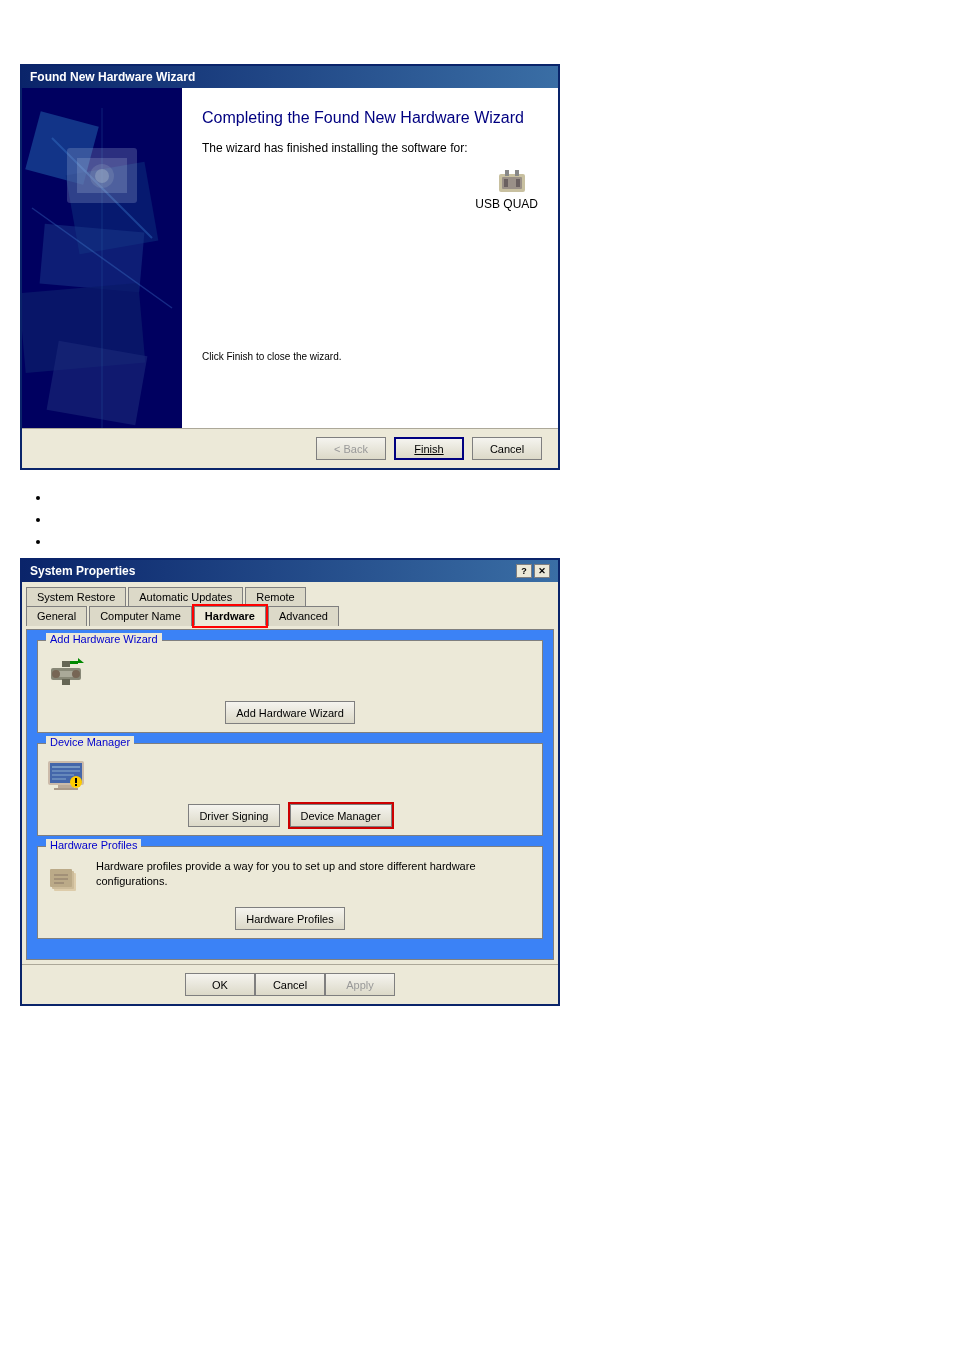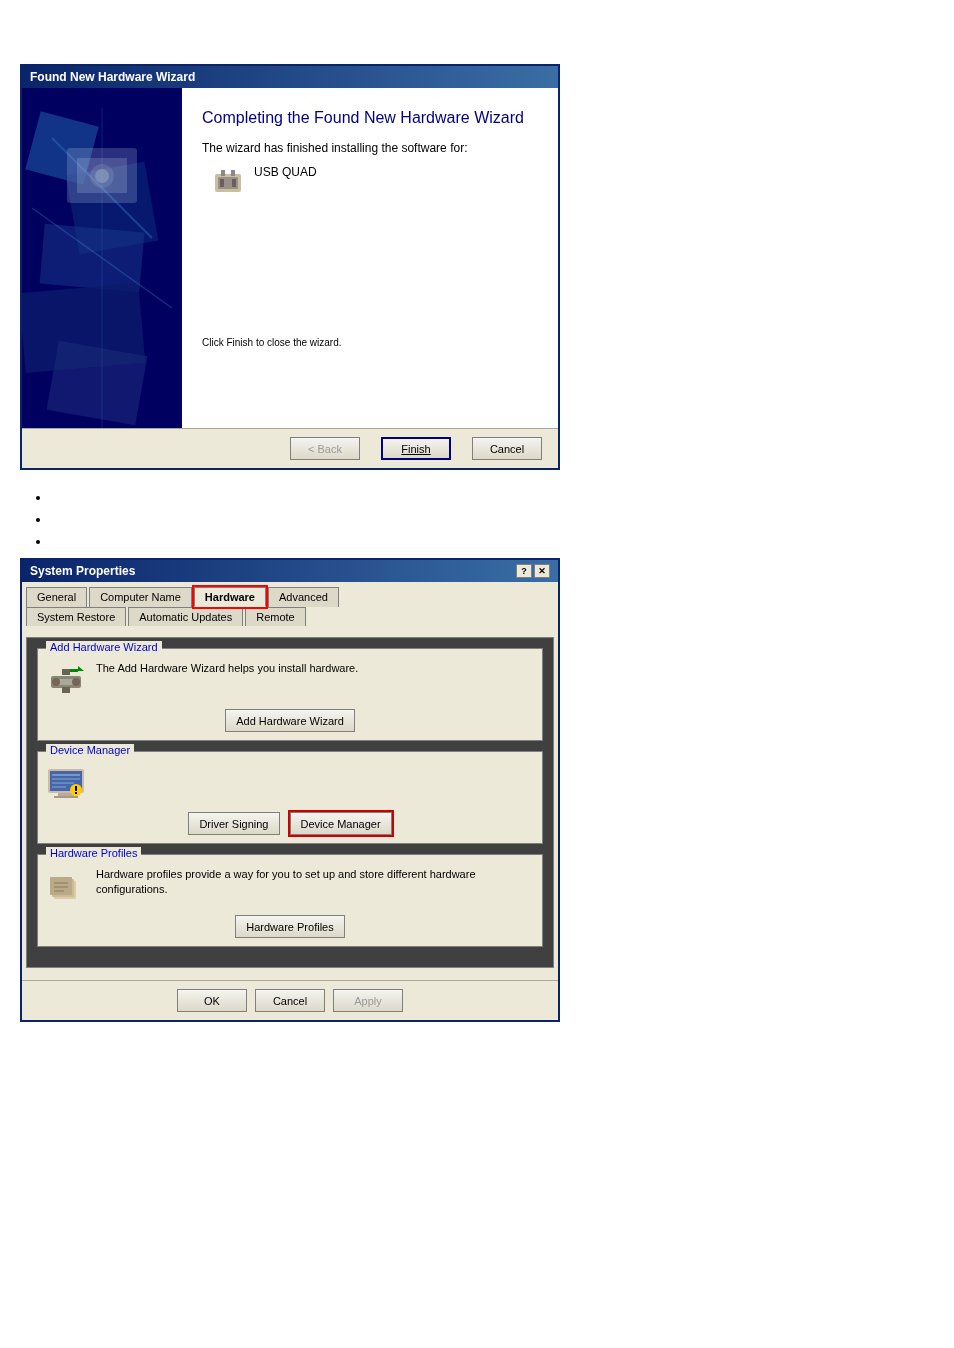--- a/index.html
+++ b/index.html
@@ -59,23 +59,24 @@
       margin-bottom: 12px;
       line-height: 1.3;
     }
     .wizard-desc {
       font-size: 12px;
       margin-bottom: 10px;
       color: #000000;
     }
     .wizard-device-row {
       display: flex;
-      align-items: flex-start;
+      align-items: flex-end;
       margin-bottom: 10px;
       padding-left: 10px;
+      flex-direction: column;
     }
     .usb-icon {
       width: 32px;
       height: 32px;
       margin-right: 10px;
       display: flex;
       align-items: center;
       justify-content: center;
     }
     .wizard-finish-text {
@@ -83,21 +84,21 @@
       color: #000000;
       margin-top: 140px;
       margin-bottom: 8px;
     }
     .wizard-footer {
       background: #ece9d8;
       border-top: 1px solid #aca899;
       padding: 8px 16px;
       display: flex;
       justify-content: flex-end;
-      gap: 21px;
+      gap: 8px;
     }
     .btn {
       min-width: 70px;
       height: 23px;
       border: 1px solid #7f7f7f;
       background: linear-gradient(to bottom, #f5f4ef, #dcd9c8);
       font-size: 11px;
       font-family: Tahoma, Arial, sans-serif;
       cursor: pointer;
       padding: 2px 10px;
@@ -187,24 +188,24 @@
       position: relative;
       top: 1px;
     }
     .tab.active {
       background: #ece9d8;
       font-weight: bold;
       border-bottom: 1px solid #ece9d8;
       z-index: 1;
     }
     .tab-content {
-      background: #404040;
+      background: #3b82f6;
       border: 1px solid #7f7f7f;
       padding: 10px;
-      margin: 12px 4px;
+      margin: 4px 4px;
     }
 
     
     .group-box {
       border: 1px solid #7f7f7f;
       padding: 8px;
       margin-bottom: 10px;
       position: relative;
       background: #ece9d8;
     }
@@ -242,21 +243,21 @@
       gap: 10px;
       margin-top: 8px;
     }
 
     .sysprop-footer {
       background: #ece9d8;
       border-top: 1px solid #aca899;
       padding: 8px 16px;
       display: flex;
       justify-content: center;
-      gap: 8px;
+      gap: 0;
     }
 
     
     .tab-highlighted {
       outline: 2px solid red;
     }
 
     
     .btn-highlighted {
       outline: 2px solid red;
@@ -329,29 +330,29 @@
   <div class="sysprop-titlebar">
     <span>System Properties</span>
     <div class="titlebar-buttons">
       <div class="titlebar-help">?</div>
       <div class="titlebar-btn">✕</div>
     </div>
   </div>
 
   <div class="tab-bar">
     <div class="tab-row">
+      <div class="tab">System Restore</div>
+      <div class="tab">Automatic Updates</div>
+      <div class="tab">Remote</div>
+    </div>
+    <div class="tab-row">
       <div class="tab">General</div>
       <div class="tab">Computer Name</div>
       <div class="tab active tab-highlighted" style="position:relative;">Hardware</div>
       <div class="tab">Advanced</div>
-    </div>
-    <div class="tab-row">
-      <div class="tab">System Restore</div>
-      <div class="tab">Automatic Updates</div>
-      <div class="tab">Remote</div>
     </div>
   </div>
 
   <div class="tab-content">
 
     <div class="group-box">
       <span class="group-label">Add Hardware Wizard</span>
       <div class="group-content">
 
         <div class="group-icon">
@@ -361,21 +362,20 @@
             <rect x="8" y="18" width="24" height="6" fill="#aaa999" rx="1"></rect>
             <circle cx="10" cy="21" r="4" fill="#776655"></circle>
             <circle cx="30" cy="21" r="4" fill="#776655"></circle>
             <rect x="16" y="8" width="8" height="6" fill="#666655"></rect>
             <rect x="16" y="26" width="8" height="6" fill="#666655"></rect>
 
             <polygon points="32,5 38,10 32,10" fill="#008800"></polygon>
             <rect x="24" y="8" width="8" height="3" fill="#008800"></rect>
           </svg>
         </div>
-        <div class="group-text">The Add Hardware Wizard helps you install hardware.</div>
       </div>
       <div class="group-buttons">
         <button class="btn">Add Hardware Wizard</button>
       </div>
     </div>
 
     <div class="group-box">
       <span class="group-label">Device Manager</span>
       <div class="group-content">
 

